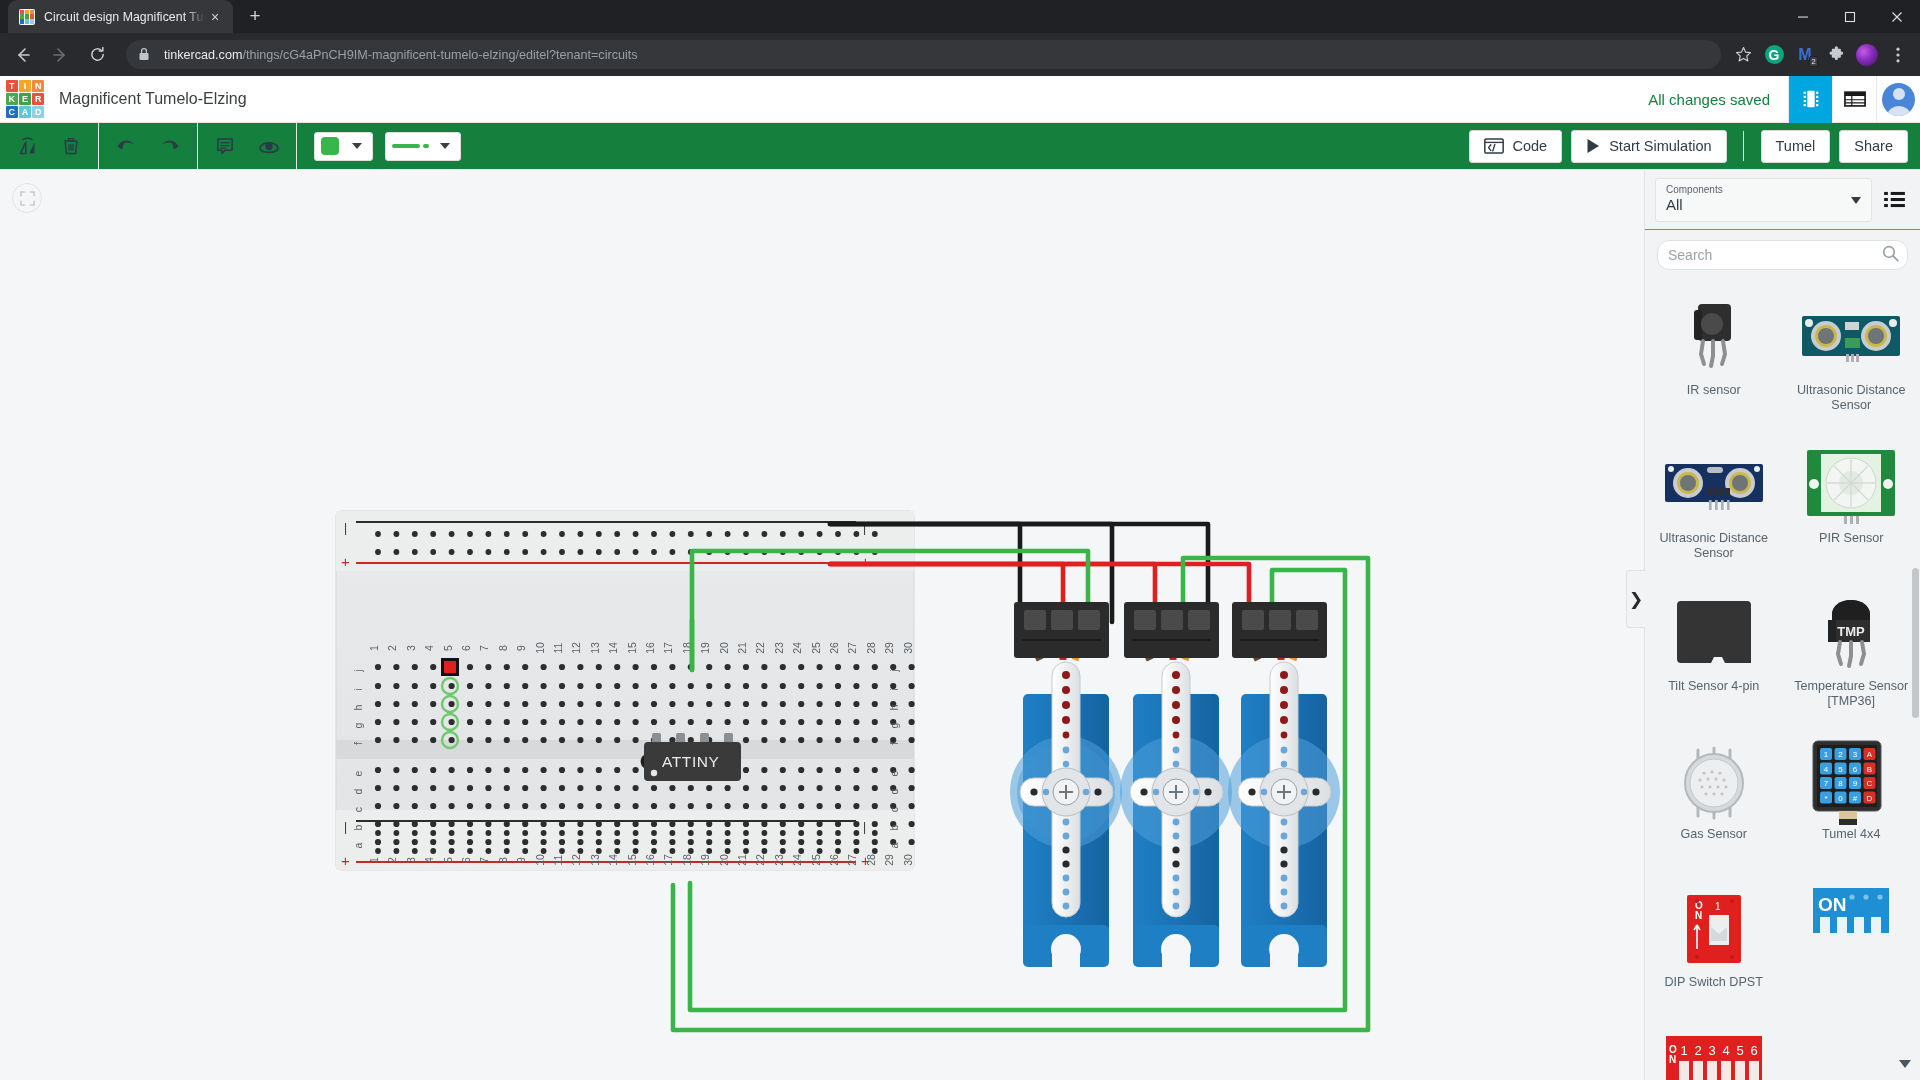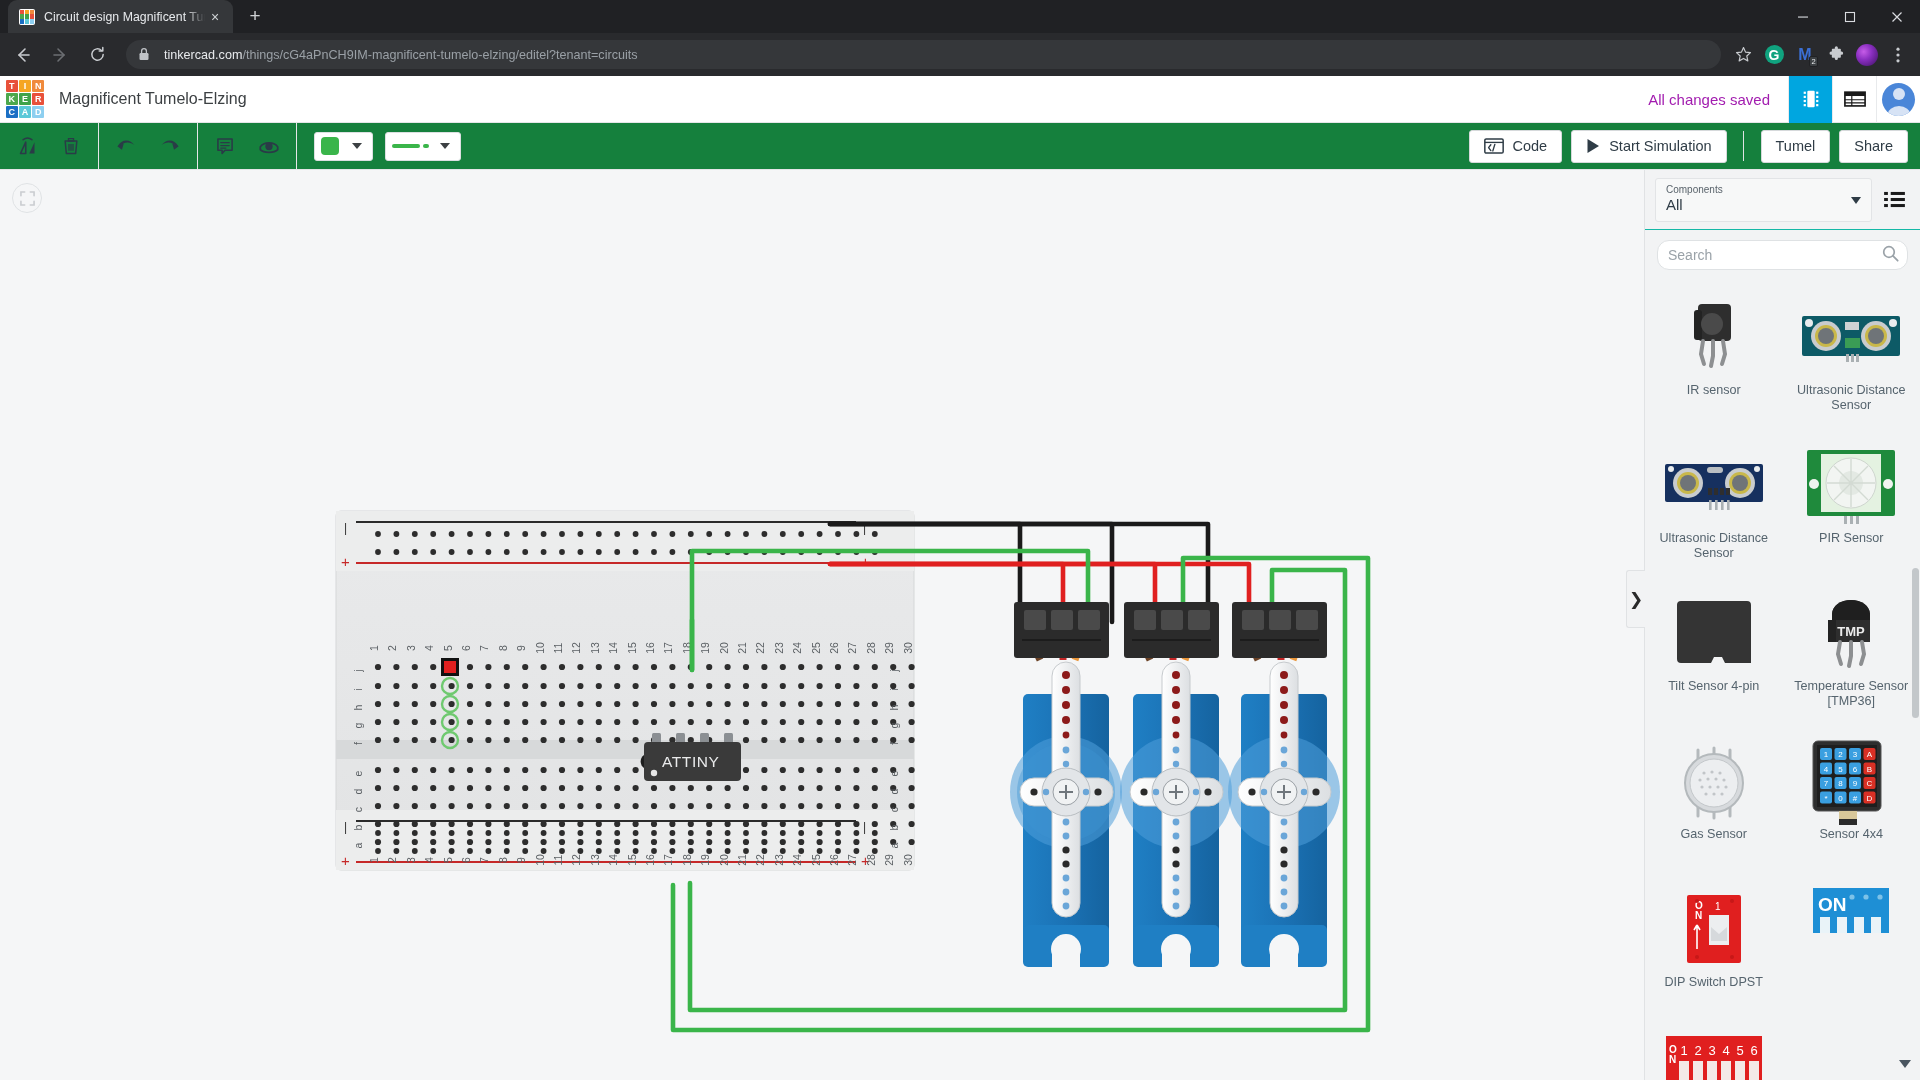--- a/index.html
+++ b/index.html
@@ -92,21 +92,21 @@
     width: 38px; height: 38px; margin: 0 7px 0 6px; flex: 0 0 38px;
     display: grid; grid-template-columns: repeat(3,1fr); grid-template-rows: repeat(3,1fr);
     gap: 1.5px;
   }
   .tc-logo span {
     display: flex; align-items: center; justify-content: center;
     color: #fff; font-size: 9px; font-weight: 700; border-radius: 1px;
   }
   .tc-title { font-size: 16px; color: #3c4043; margin-left: 8px; text-align: right; }
   .tc-header-right { margin-left: auto; display: flex; align-items: center; height: 47px; }
-  .saved-text { font-size: 15px; color: #a21caf; margin-right: 18px; }
+  .saved-text { font-size: 15px; color: #15803d; margin-right: 18px; }
   .hdr-sq {
     width: 44px; height: 47px; display: flex; align-items: center; justify-content: center;
     border-left: 1px solid #e8eaec;
   }
   .hdr-sq.active { background: #00a6e0; }
   .hdr-avatar {
     width: 44px; height: 47px; display: flex; align-items: center; justify-content: center;
     border-left: 1px solid #e8eaec;
   }
   .hdr-avatar .circ {
@@ -1448,21 +1448,21 @@
                     <text x="31.5" y="61.5" text-anchor="middle" font-family="Liberation Sans, sans-serif" font-size="8" fill="#fff">0</text>
                     <rect x="40" y="52.5" width="12" height="12" rx="2" fill="#3a9fe0"></rect>
                     <text x="46" y="61.5" text-anchor="middle" font-family="Liberation Sans, sans-serif" font-size="8" fill="#fff">#</text>
                     <rect x="54.5" y="52.5" width="12" height="12" rx="2" fill="#d93025"></rect>
                     <text x="60.5" y="61.5" text-anchor="middle" font-family="Liberation Sans, sans-serif" font-size="8" fill="#fff">D</text>
                   </g>
                 <rect x="30" y="72" width="18" height="10" fill="#d8c79a"></rect>
                 <rect x="30" y="80" width="18" height="6" fill="#2b2b2b"></rect>
               </svg>
             </div>
-            <div class="comp-name">Sensor 4x4</div>
+            <div class="comp-name">Tumel 4x4</div>
           </div>
 
           <div class="comp-tile">
             <div class="comp-art">
               <svg width="58" height="74" viewBox="0 0 58 74">
                 <rect x="2" y="2" width="54" height="68" rx="2" fill="#e01f1f"></rect>
                 <text x="10" y="16" font-family="Liberation Sans, sans-serif" font-size="10" fill="#fff" font-weight="bold">O</text>
                 <text x="10" y="26" font-family="Liberation Sans, sans-serif" font-size="10" fill="#fff" font-weight="bold">N</text>
                 <path d="M12 56 V32 M12 32 L9 37 M12 32 L15 37" stroke="#fff" stroke-width="1.6" fill="none"></path>
                 <text x="30" y="17" font-family="Liberation Sans, sans-serif" font-size="10" fill="#fff">1</text>

